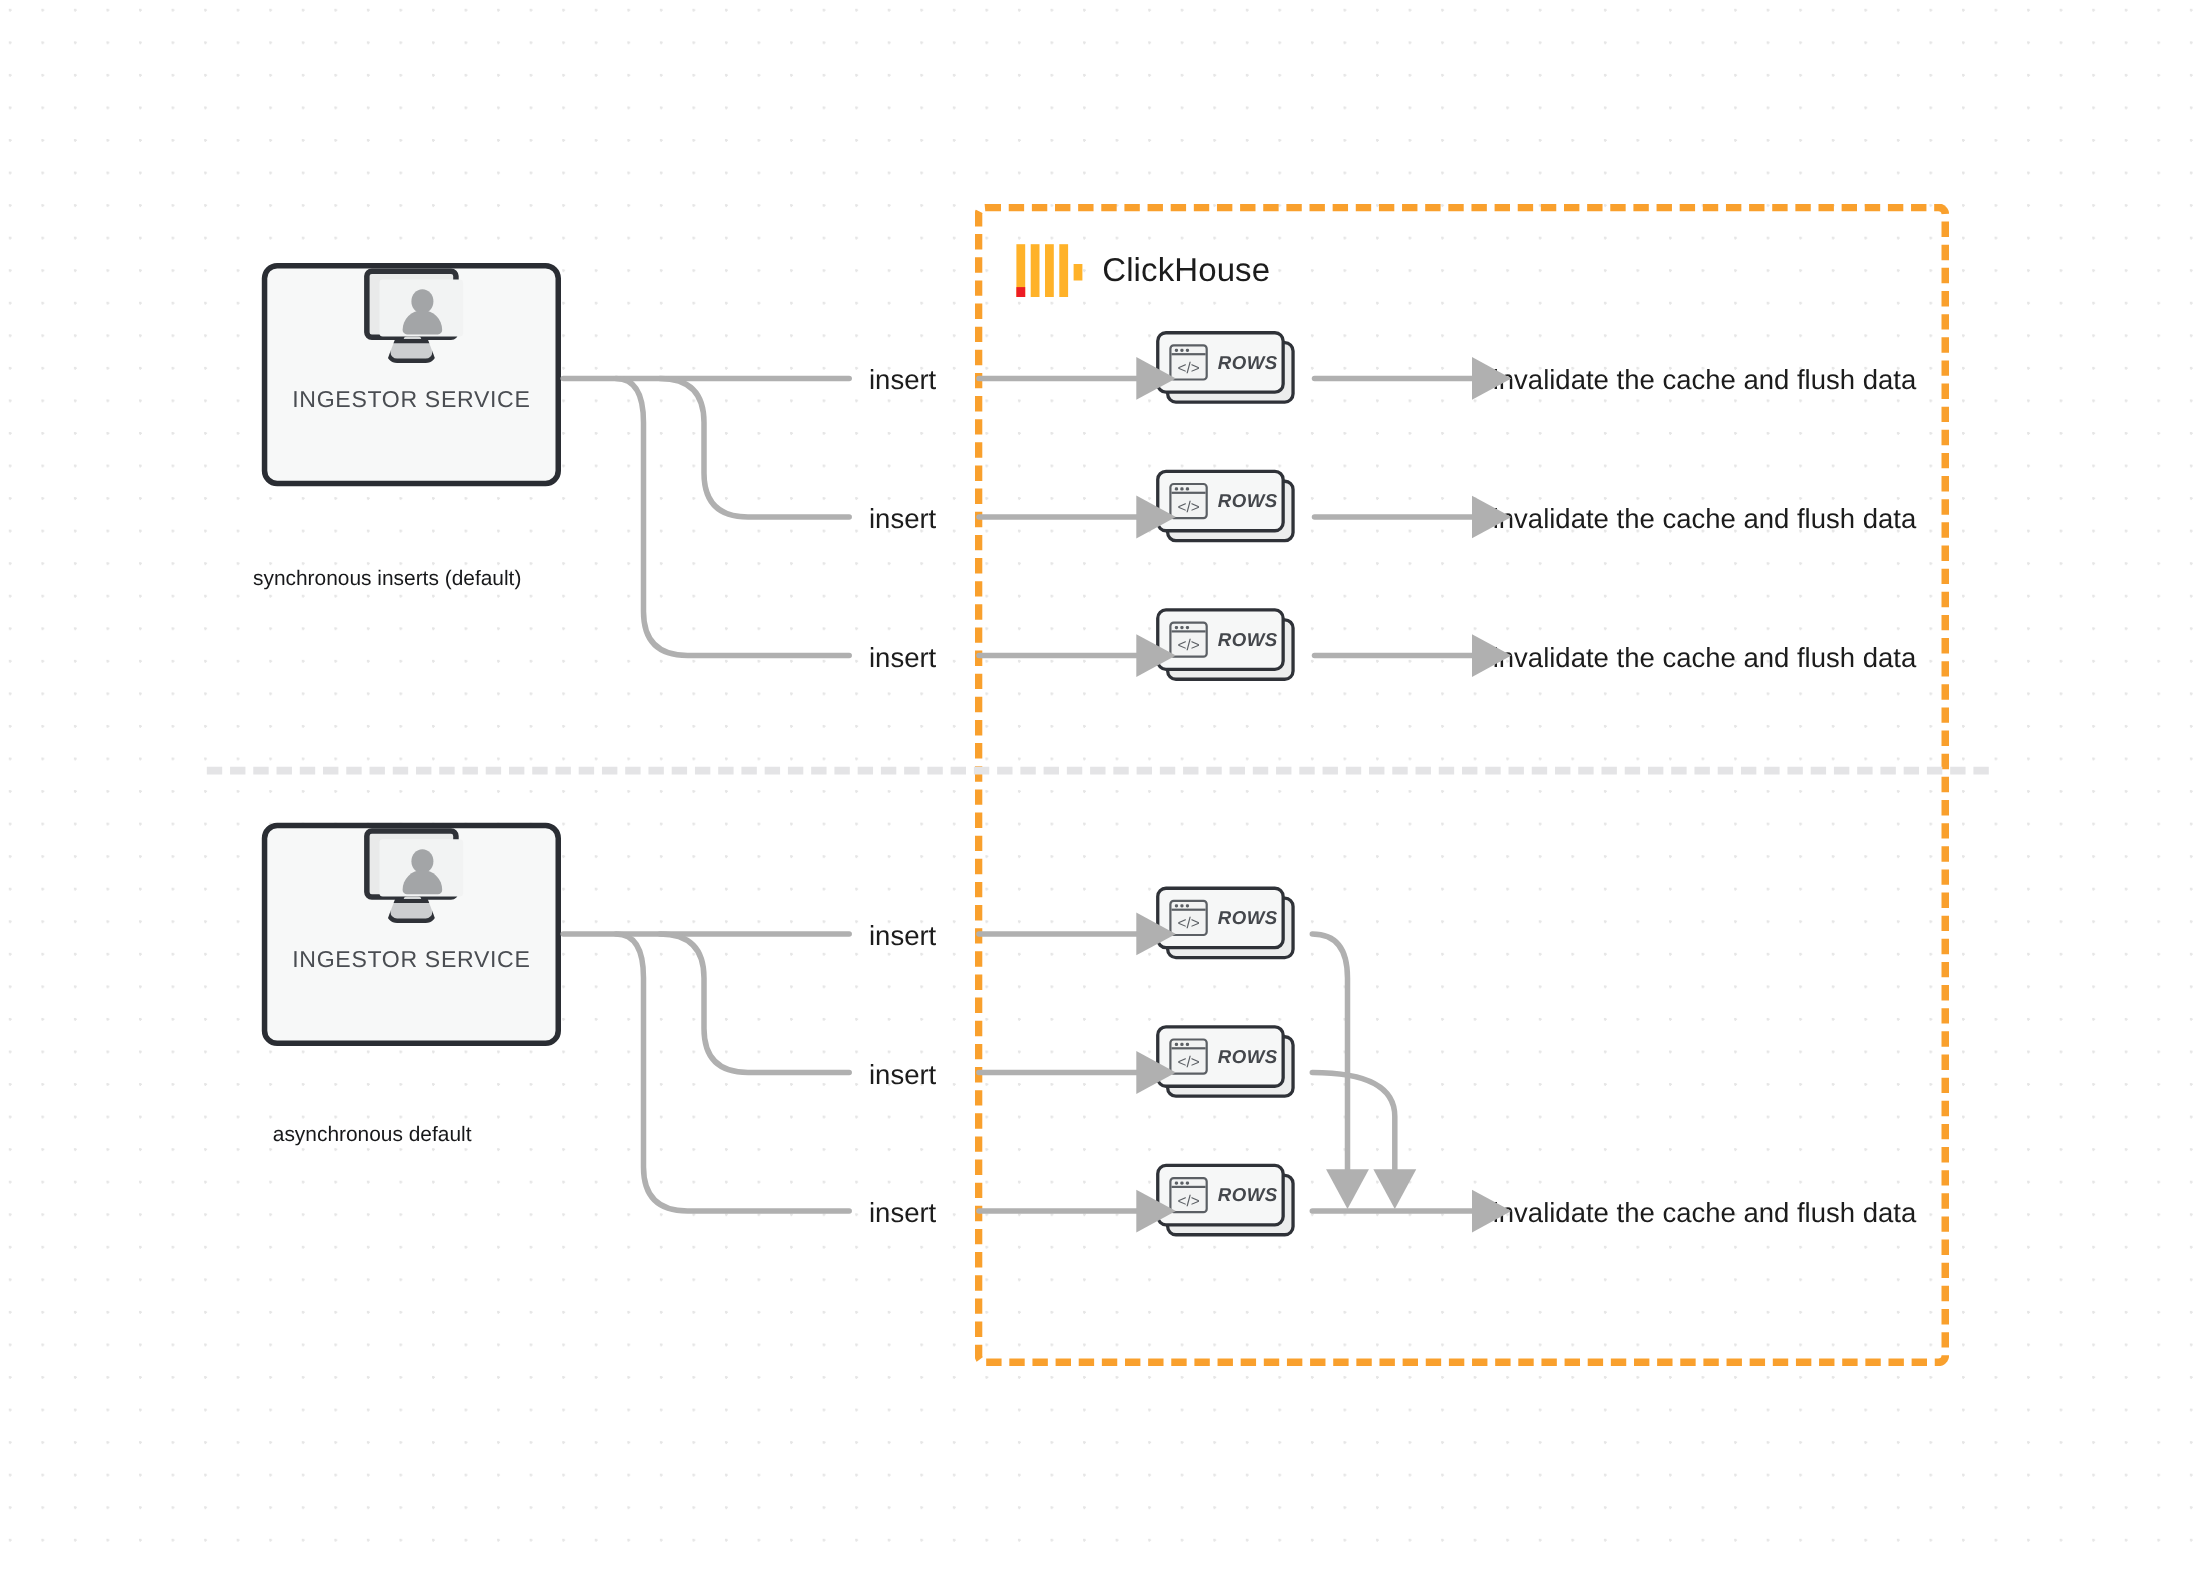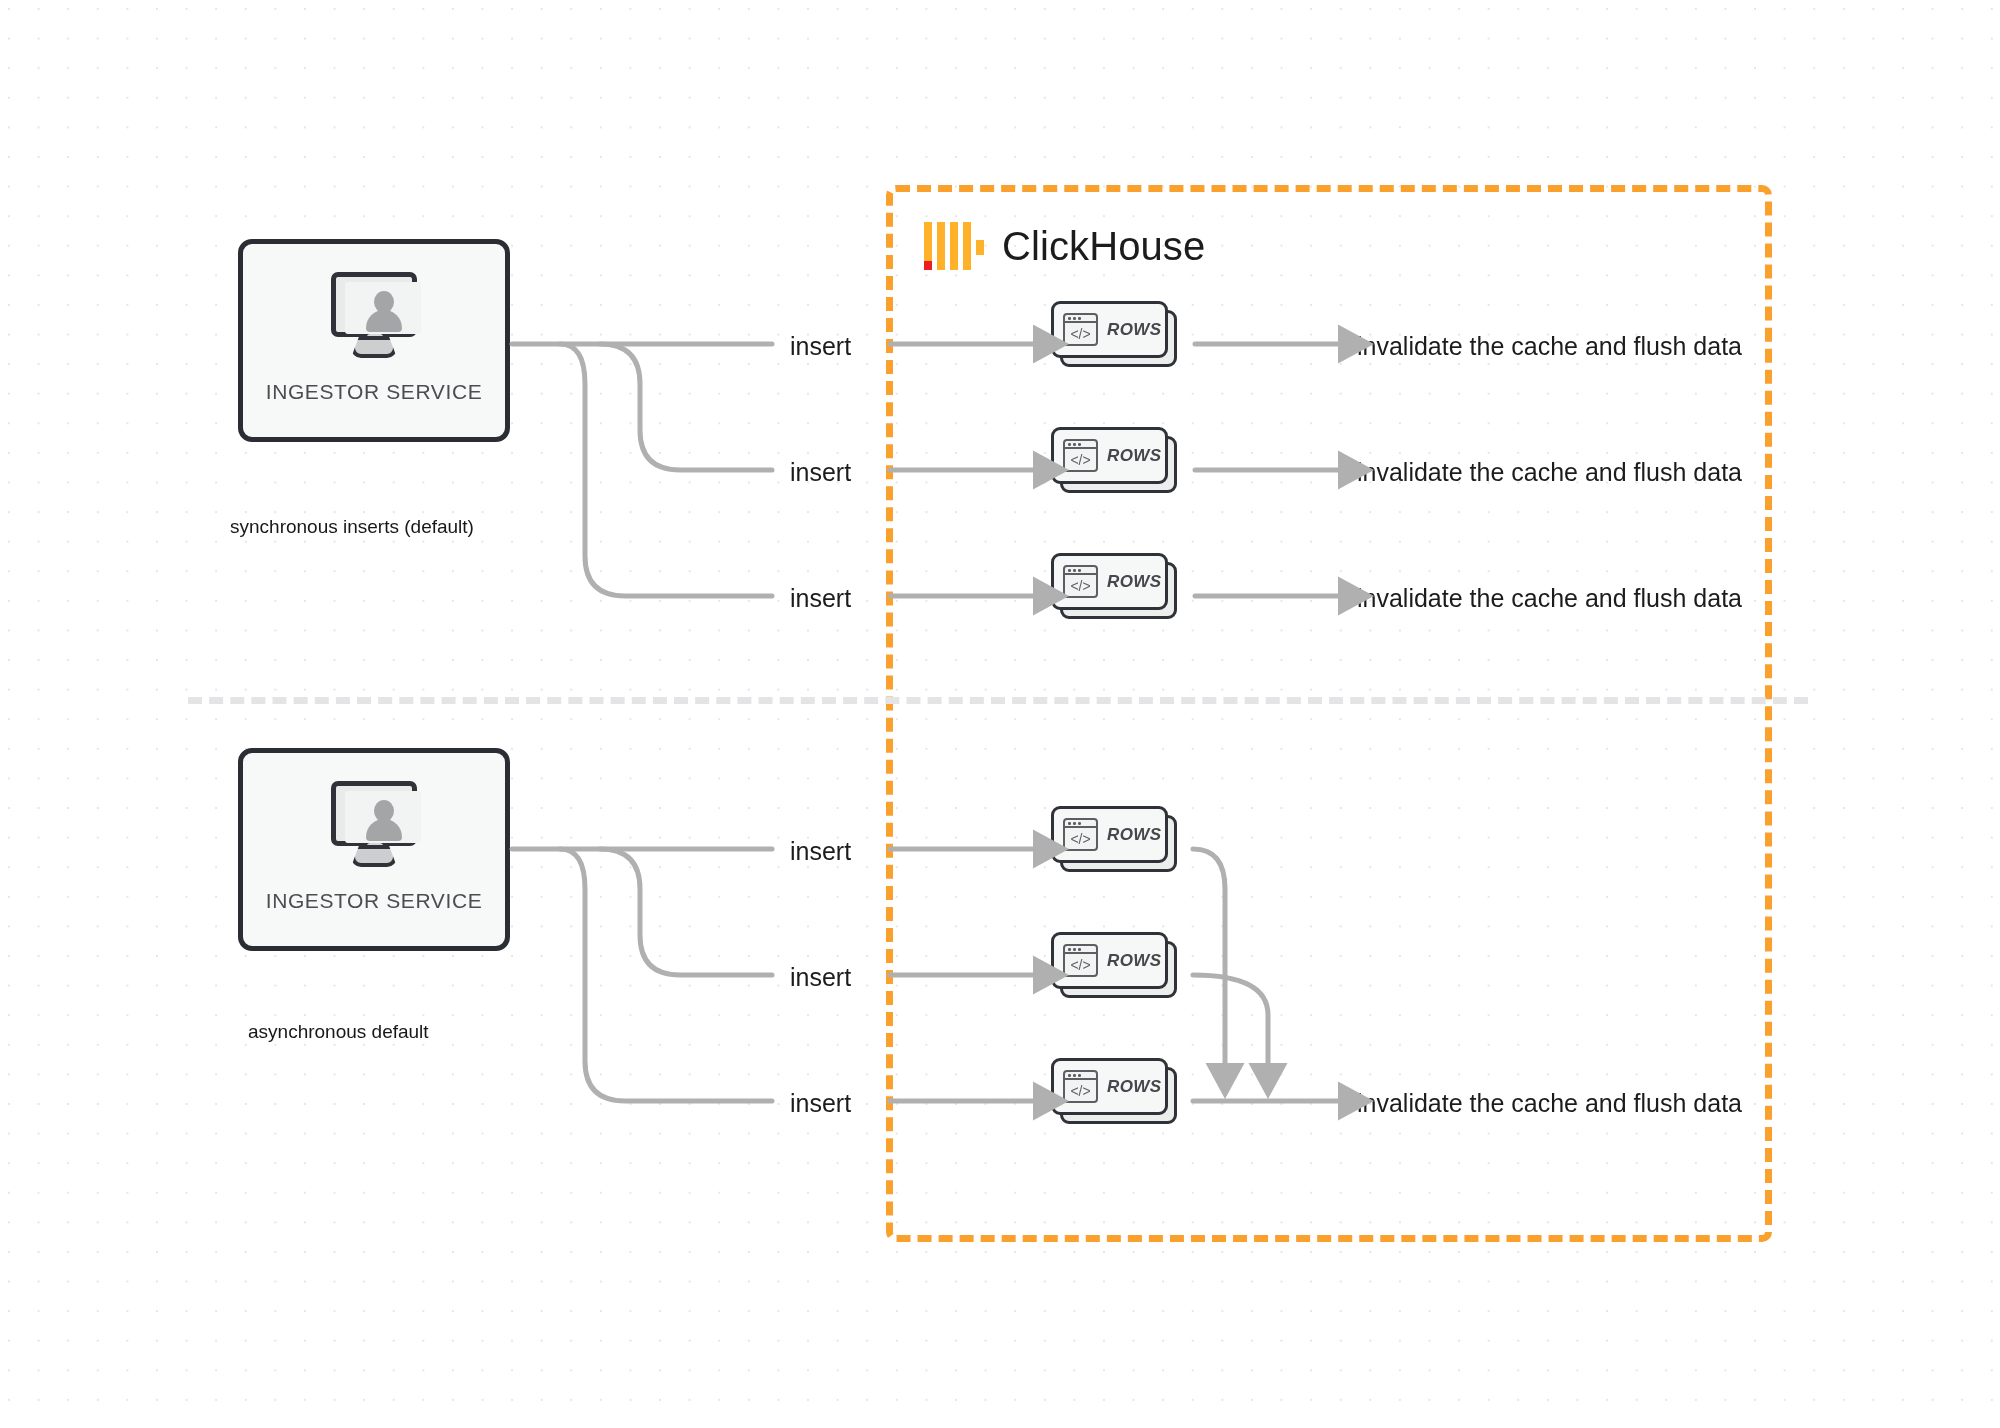--- a/index.html
+++ b/index.html
@@ -67,40 +67,39 @@
   }
   .ch-logo .nub {
     position: absolute;
     left: 52px;
     top: 18px;
     width: 8px;
     height: 15px;
     background: #ffb229;
   }
   .ch-title {
-    font-size: 40px;
+    font-size: 30px;
     color: #1c1c1c;
     letter-spacing: 0.1px;
     white-space: nowrap;
   }
 
   
   .ingestor {
     position: absolute;
     width: 272px;
     height: 203px;
     background: #f7f8f8;
     border: 5px solid #2a2d33;
     border-radius: 14px;
     box-sizing: border-box;
     display: flex;
     flex-direction: column;
     align-items: center;
     justify-content: flex-start;
-    padding-top: 28px;
   }
   .ingestor.sync  { left: 238px; top: 239px; }
   .ingestor.async { left: 238px; top: 748px; }
 
   .monitor {
     position: relative;
     width: 94px;
     height: 86px;
   }
   .monitor .screen {

